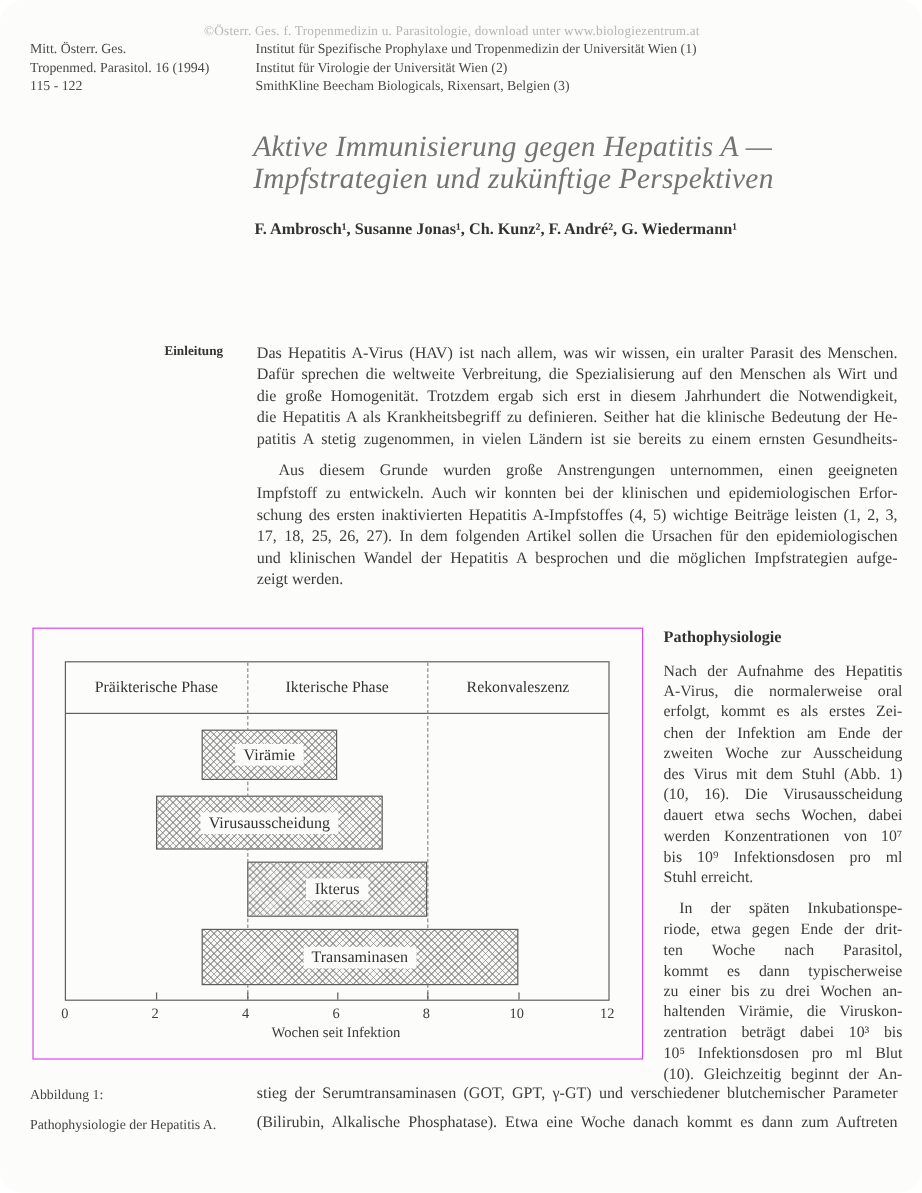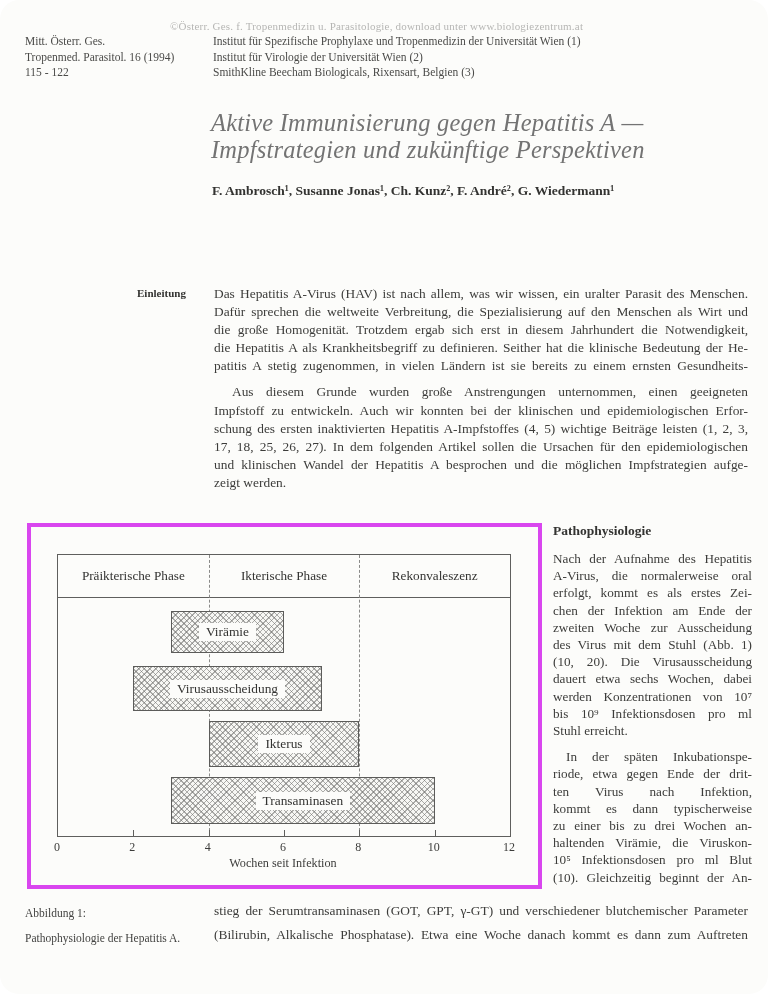--- a/index.html
+++ b/index.html
@@ -19,21 +19,21 @@
   .authors{position:absolute;left:212px;top:183px;font-size:13.5px;font-weight:bold;color:#333331;}
   
   .sec-label{position:absolute;left:137px;top:287px;font-size:11px;font-weight:bold;color:#333331;}
   .body-block{position:absolute;left:214px;top:285px;width:534px;font-size:13.4px;line-height:18.1px;color:#3c3c3a;}
   .tline{text-align:justify;text-align-last:justify;}
   .tline.endline{text-align-last:left;}
   .para{margin:0;}
   .para + .para{margin-top:8px;}
   .para.indent .tline:first-child{text-indent:18px;}
   
-  .figure{position:absolute;left:27px;top:523px;width:507px;height:358px;border:4px solid #d946ef;background:#fcfcfa;}
+  .figure{position:absolute;left:27px;top:523px;width:507px;height:358px;border:1px solid #d946ef;background:#fcfcfa;}
   .plot{position:absolute;left:26px;top:27px;width:452px;height:281px;border:1px solid #5f5f5d;}
   .phase-row{position:absolute;left:0;top:0;width:452px;height:42px;border-bottom:1px solid #5f5f5d;}
   .phase-cell{position:absolute;top:0;height:42px;display:flex;align-items:center;justify-content:center;font-size:13.2px;color:#333331;}
   .phase-divider{position:absolute;top:0;height:281px;width:0;border-left:1px dashed #8a8a88;}
   .bar{
     position:absolute;border:1px solid #5c5c5a;background-color:#f7f7f4;box-sizing:border-box;
     background-image:
       repeating-linear-gradient(45deg, rgba(110,110,108,.55) 0 1px, rgba(0,0,0,0) 1px 4px),
       repeating-linear-gradient(135deg, rgba(110,110,108,.55) 0 1px, rgba(0,0,0,0) 1px 4px);
     display:flex;align-items:center;justify-content:center;
@@ -137,33 +137,34 @@
   <div class="right-col">
     <div class="right-heading">Pathophysiologie</div>
     <div class="right-paras">
         <div class="para">
           <div class="tline">Nach der Aufnahme des Hepatitis</div>
           <div class="tline">A-Virus, die normalerweise oral</div>
           <div class="tline">erfolgt, kommt es als erstes Zei-</div>
           <div class="tline">chen der Infektion am Ende der</div>
           <div class="tline">zweiten Woche zur Ausscheidung</div>
           <div class="tline">des Virus mit dem Stuhl (Abb. 1)</div>
-          <div class="tline">(10, 20). Die Virusausscheidung</div>
+          <div class="tline">(10, 16). Die Virusausscheidung</div>
           <div class="tline">dauert etwa sechs Wochen, dabei</div>
           <div class="tline">werden Konzentrationen von 10⁷</div>
           <div class="tline">bis 10⁹ Infektionsdosen pro ml</div>
           <div class="tline endline">Stuhl erreicht.</div>
         </div>
         <div class="para indent">
           <div class="tline">In der späten Inkubationspe-</div>
           <div class="tline">riode, etwa gegen Ende der drit-</div>
-          <div class="tline">ten Virus nach Infektion,</div>
+          <div class="tline">ten Woche nach Parasitol,</div>
           <div class="tline">kommt es dann typischerweise</div>
           <div class="tline">zu einer bis zu drei Wochen an-</div>
           <div class="tline">haltenden Virämie, die Viruskon-</div>
+          <div class="tline">zentration beträgt dabei 10³ bis</div>
           <div class="tline">10⁵ Infektionsdosen pro ml Blut</div>
           <div class="tline">(10). Gleichzeitig beginnt der An-</div>
         </div>
       </div>
   </div>
 
   <div class="caption">
       <div class="hline">Abbildung 1:</div>
       <div class="hline">Pathophysiologie der Hepatitis A.</div>
     </div>

